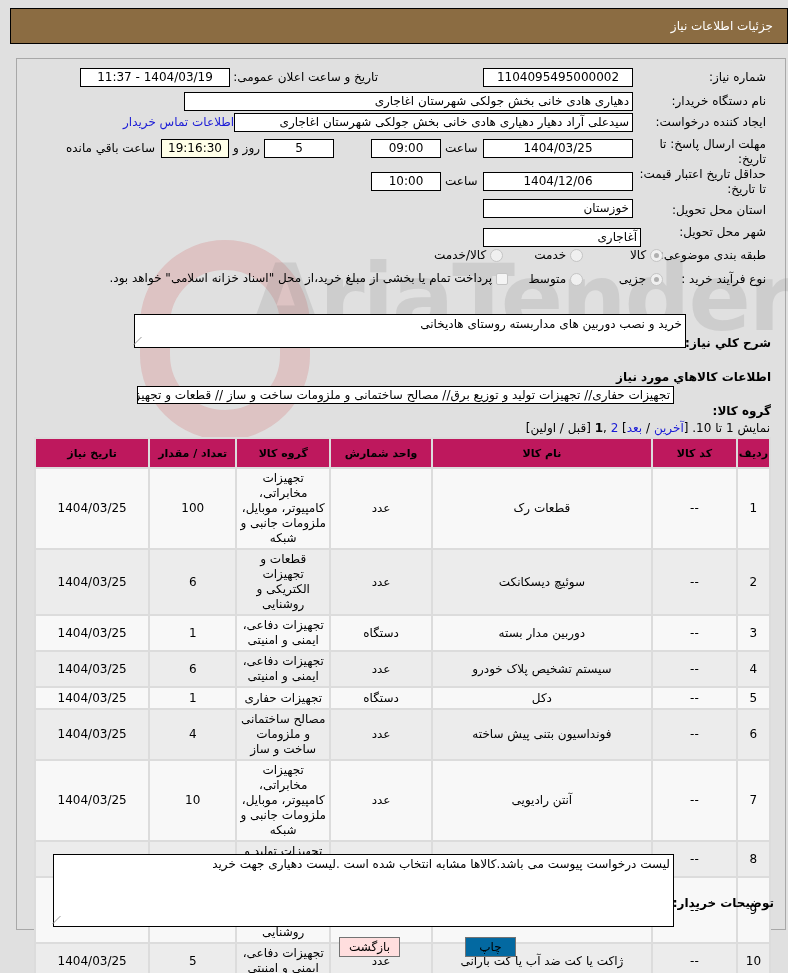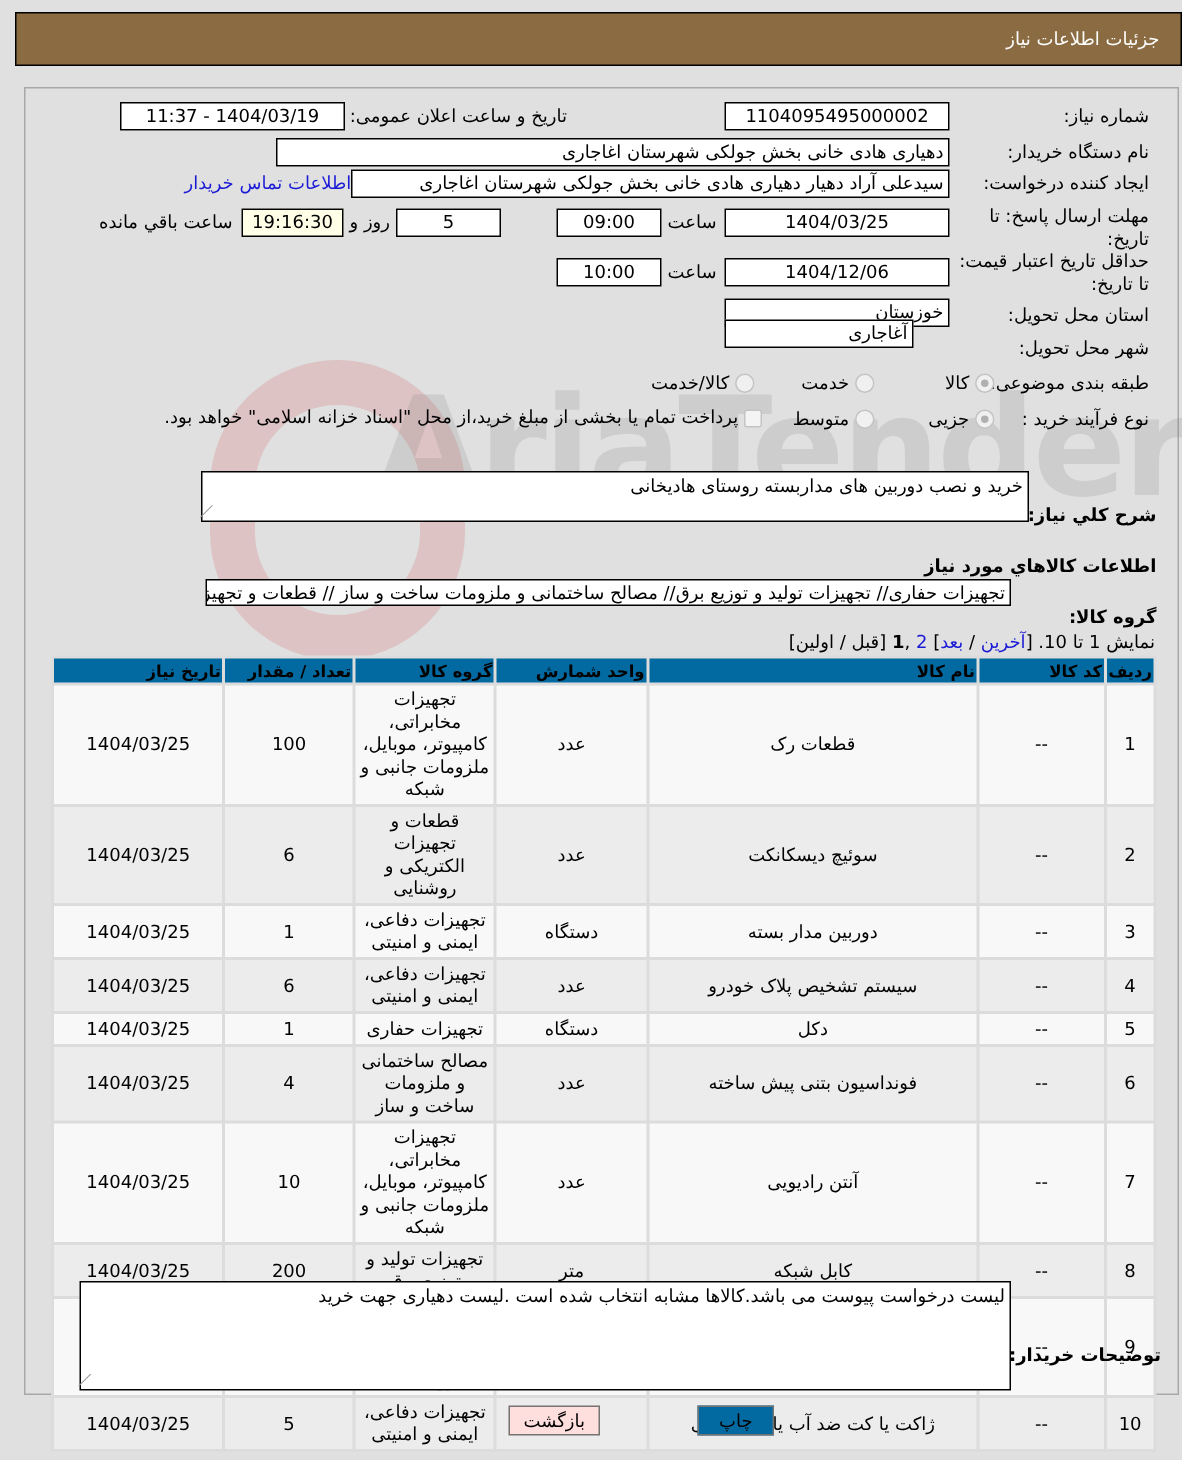--- a/index.html
+++ b/index.html
@@ -54,21 +54,21 @@
   .resize-grip {
     position: absolute; left: 2px; bottom: 2px; width: 8px; height: 8px;
     border-left: 1px solid #999; transform: skewX(-45deg);
   }
   table.items {
     position: absolute; left: 34px; top: 437px; width: 737px;
     border-collapse: separate; border-spacing: 2px;
     background: #dcdcdc; font-size: 12px;
   }
   table.items th {
-    background: #0369a1; font-weight: bold; height: 16px; text-align: right; font-size: 11px;
+    background: #be185d; font-weight: bold; height: 28px; text-align: center; font-size: 11px;
   }
   table.items td {
     text-align: center; vertical-align: middle; padding: 2px 2px; line-height: 15px;
   }
   table.items tr.odd td { background: #f8f8f8; }
   table.items tr.even td { background: #ececec; }
   .btn {
     position: absolute; height: 20px; border: 1px solid #737373; font-size: 12px;
     text-align: center; line-height: 18px; cursor: pointer;
   }
@@ -119,21 +119,21 @@
 
 <span class="abs lbl" style="right:22px; top:167px;margin-left:48px;">حداقل تاریخ اعتبار قیمت:</span>
 <span class="abs lbl" style="right:22px; top:182px;">تا تاریخ:</span>
 <div class="box center" style="left:483px; top:172px; width:150px;text-align:center;">1404/12/06</div>
 <span class="abs lbl" style="left:445px; top:174px;">ساعت</span>
 <div class="box center" style="left:371px; top:172px; width:70px;">10:00</div>
 
 <span class="abs lbl" style="right:22px; top:203px;">استان محل تحویل:</span>
 <div class="box" style="left:483px; top:199px; width:150px;">خوزستان</div>
 <span class="abs lbl" style="right:22px; top:225px;">شهر محل تحویل:</span>
-<div class="box" style="left:483px; top:213px; width:126px;">آغاجاری</div>
+<div class="box" style="left:483px; top:228px; width:158px;">آغاجاری</div>
 
 <span class="abs lbl" style="right:22px; top:248px;">طبقه بندی موضوعی:</span>
 <span class="abs lbl" style="right:125px; top:248px;">
   <span class="radio checked"></span>
   <span>کالا</span>
 </span>
 <span class="abs lbl" style="right:205px; top:248px;">
   <span class="radio"></span>
   <span>خدمت</span>
 </span>

